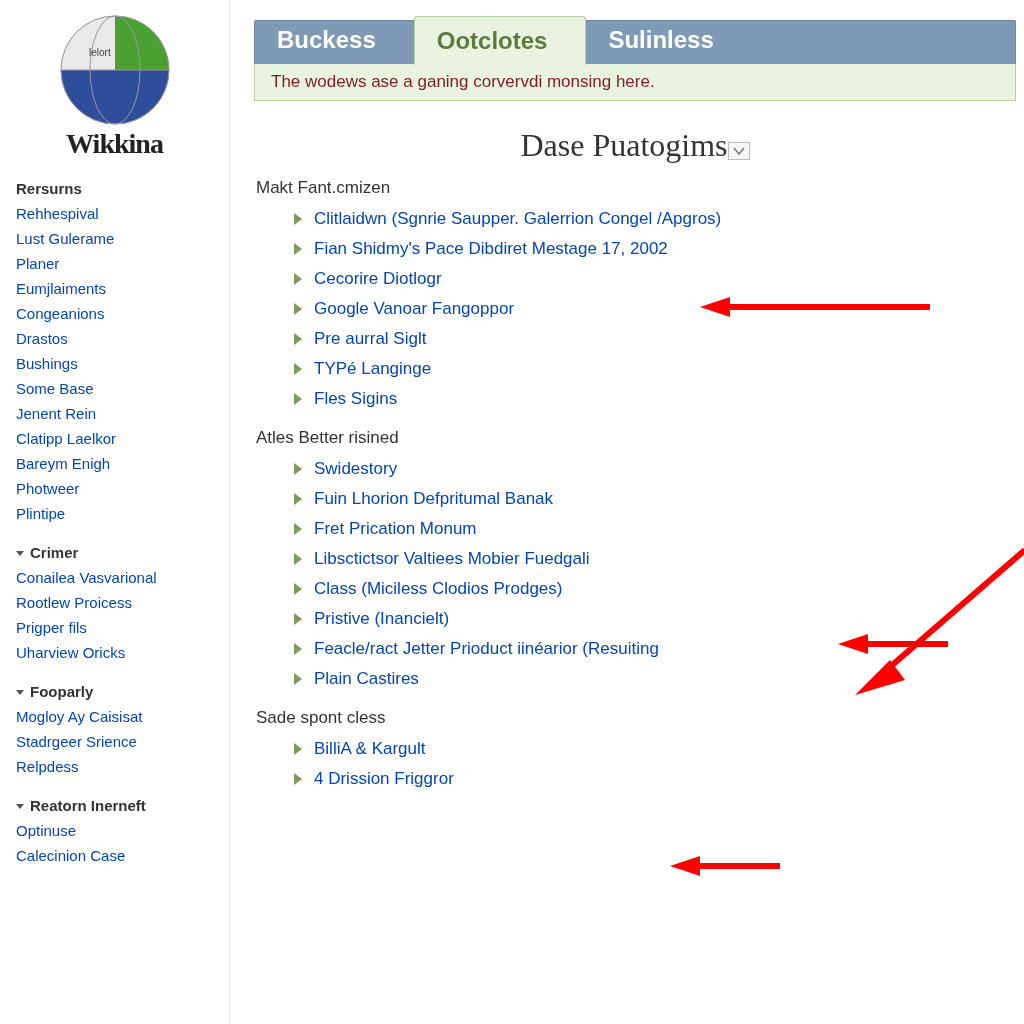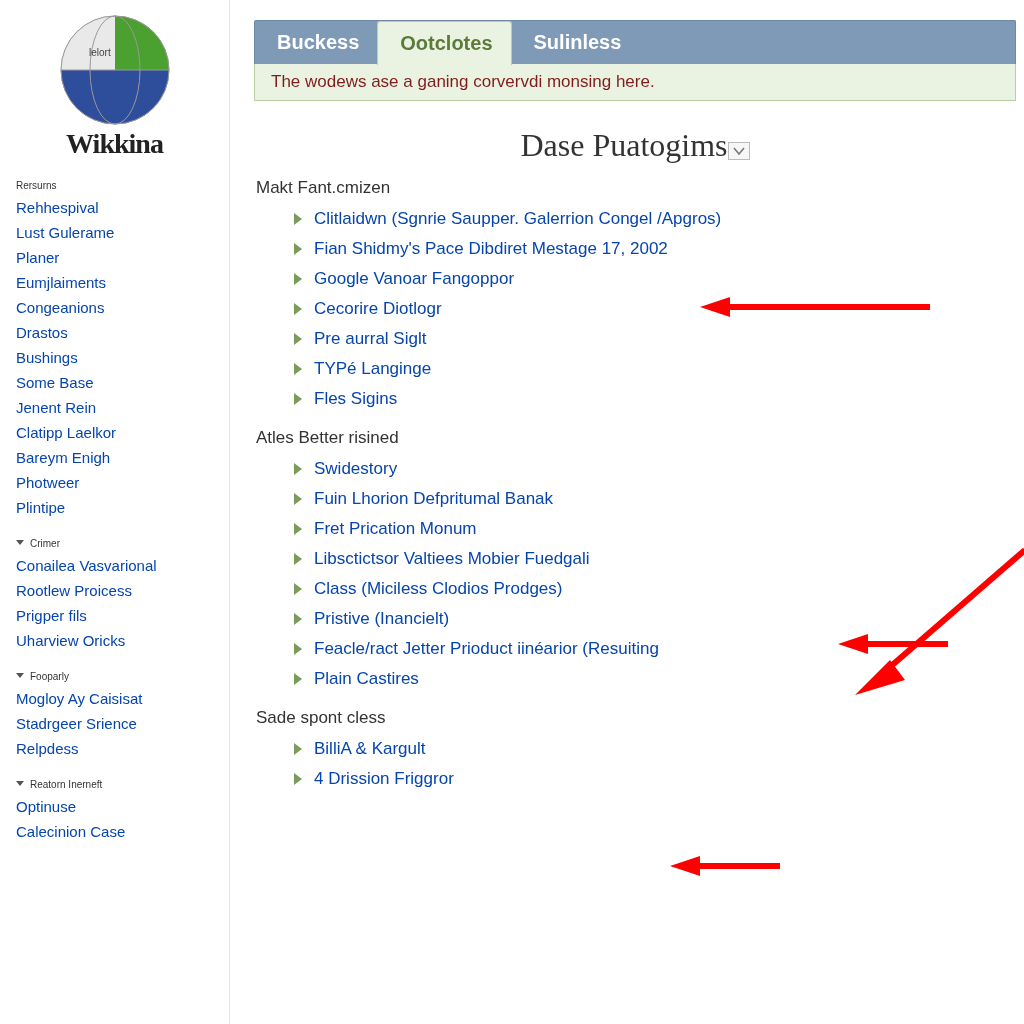--- a/index.html
+++ b/index.html
@@ -18,22 +18,22 @@
   .logo-text {
     font-family: "Comic Sans MS", "Segoe Script", cursive;
     font-size: 28px;
     font-weight: bold;
     color: #222;
     margin-top: -6px;
     letter-spacing: -1px;
   }
   .nav-section { margin-top: 18px; }
   .nav-heading {
-    font-size: 10px;
-    font-weight: normal;
+    font-size: 15px;
+    font-weight: bold;
     color: #333;
     padding: 0 0 4px 6px;
   }
   .nav-heading.with-caret::before {
     content: "";
     display: inline-block;
     width: 0; height: 0;
     border-top: 5px solid #555;
     border-left: 4px solid transparent;
     border-right: 4px solid transparent;
@@ -100,22 +100,22 @@
     display: flex;
     align-items: flex-end;
     background: #7f9ab6;
     border: 1px solid #6d88a4;
     border-bottom: none;
     border-radius: 2px 2px 0 0;
     height: 44px;
     padding: 0;
   }
   .pagetab {
-    padding: 10px 18px 10px 22px;
-    font-size: 20px;
+    padding: 10px 38px 10px 22px;
+    font-size: 24px;
     font-weight: bold;
     color: #fff;
     cursor: pointer;
   }
   .pagetab.active {
     background: #eaf3e1;
     color: #5d7a3a;
     border: 1px solid #b9cfa0;
     border-bottom: none;
     border-radius: 3px 3px 0 0;
@@ -325,25 +325,25 @@
           <li>
             <span class="tri"></span>
             <a href="#">Clitlaidwn (Sgnrie Saupper. Galerrion Congel /Apgros)</a>
           </li>
           <li>
             <span class="tri"></span>
             <a href="#">Fian Shidmy's Pace Dibdiret Mestage 17, 2002</a>
           </li>
           <li>
             <span class="tri"></span>
+            <a href="#">Cecorire Diotlogr</a>
+          </li>
+          <li>
+            <span class="tri"></span>
             <a href="#">Google Vanoar Fangoppor</a>
-          </li>
-          <li>
-            <span class="tri"></span>
-            <a href="#">Cecorire Diotlogr</a>
           </li>
           <li>
             <span class="tri"></span>
             <a href="#">Pre aurral Siglt</a>
           </li>
           <li>
             <span class="tri"></span>
             <a href="#">TYPé Langinge</a>
           </li>
           <li>

